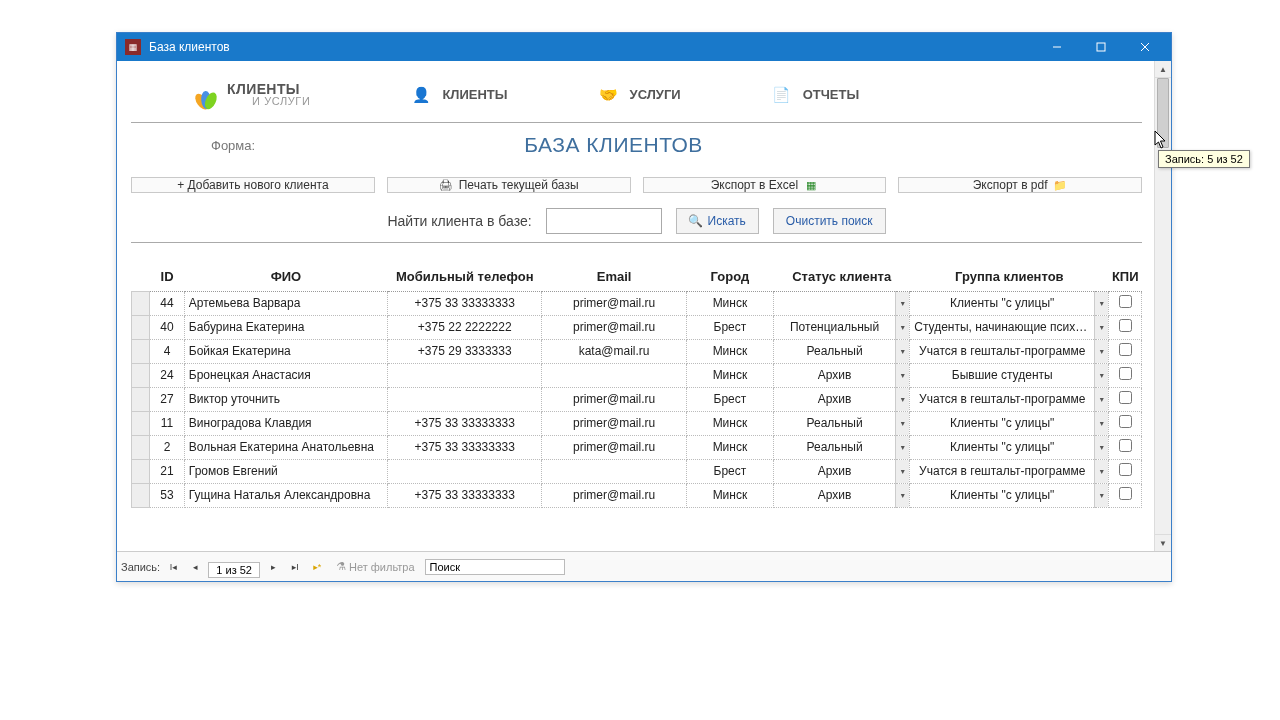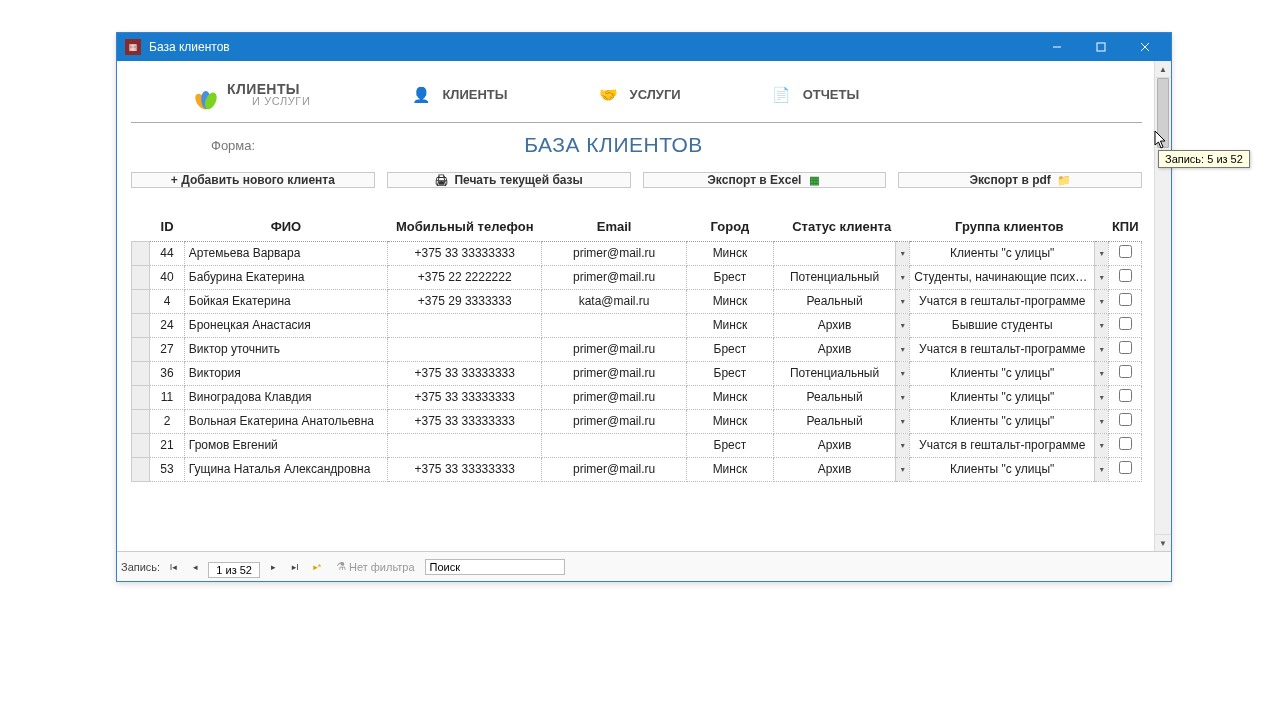--- a/index.html
+++ b/index.html
@@ -53,21 +53,21 @@
   .p3{background:#7ed321;transform:rotate(25deg);}
   .logo-text { line-height:1; }
   .logo-text .l1 { font-size:14px; font-weight:bold; color:#555; letter-spacing:0.4px;}
   .logo-text .l2 { font-size:11px; color:#999; letter-spacing:0.6px;margin-left:25px;}
   .nav { display:flex; gap:90px; }
   .nav-item { display:flex; align-items:center; gap:10px; font-weight:bold; color:#555; font-size:13px; }
   .nav-icon { width:22px;height:22px;display:flex;align-items:center;justify-content:center;font-size:15px;}
   .formrow { display:flex; align-items:center; height:44px; }
   .formrow .lbl { color:#777; font-size:13px; margin-left:80px;}
   .formrow .title { flex:1; text-align:center; color:#3f6f9e; font-size:21px; letter-spacing:0.5px; padding-right:170px;}
-  .actionrow { display:flex; gap:12px; height:26px; align-items:center;font-weight:bold; }
+  .actionrow { display:flex; gap:12px; height:26px; align-items:flex-end; }
   .actbtn { flex:1; border:1px solid #c9c9c9; background:#fafafa; font-size:12px; color:#333; display:flex; align-items:center; justify-content:center; gap:6px; }
   .iconbox{width:14px;height:14px;display:inline-flex;align-items:center;justify-content:center;font-size:11px;}
   .searchrow {
     display:flex; align-items:center; justify-content:center; gap:14px;
     height:44px; border-bottom:1px solid #aaa; margin-top:6px;
   }
   .searchrow .slabel{font-size:14px;color:#444;}
   .searchrow input[type=text]{width:116px;height:26px;border:1px solid #aaa;padding:0 4px;font-size:12px;}
   .sbtn { height:26px; border:1px solid #bbb; background:#f4f4f4; padding:0 12px; font-size:12px; color:#2a5da8; display:flex;align-items:center;gap:4px;}
   .table-wrap { margin-top:20px; position:relative; }
@@ -186,20 +186,31 @@
         <div class="actbtn">
           <span>Экспорт в Excel</span>
           <span class="iconbox" style="color:#2a8a2a">▦</span>
         </div>
         <div class="actbtn">
           <span>Экспорт в pdf</span>
           <span class="iconbox" style="color:#c88b1a">📁</span>
         </div>
       </div>
 
+      <div class="searchrow">
+        <span class="slabel">Найти клиента в базе:</span>
+        <input type="text" style="">
+        <div class="sbtn">
+          <span style="color:#2a5da8">🔍</span>
+          <span>Искать</span>
+        </div>
+        <div class="sbtn">
+          <span>Очистить поиск</span>
+        </div>
+      </div>
 
       <div class="table-wrap">
         <table>
           <colgroup>
             <col style="width:18px">
               <col style="width:34px">
               <col style="width:200px">
             <col style="width:152px">
               <col style="width:142px">
               <col style="width:86px">
@@ -283,33 +294,20 @@
                 <td>primer@mail.ru</td>
                 <td>Брест</td>
                 <td>Архив</td>
                 <td class="drop">▾</td>
                 <td>Учатся в гештальт-программе</td>
                 <td class="drop">▾</td>
                 <td><input type="checkbox" style=""></td>
               </tr>
               <tr>
                 <td class="rowsel"></td>
-                <td>36</td>
-                <td class="left">Виктория</td>
-                <td>+375 33 33333333</td>
-                <td>primer@mail.ru</td>
-                <td>Брест</td>
-                <td>Потенциальный</td>
-                <td class="drop">▾</td>
-                <td>Клиенты "с улицы"</td>
-                <td class="drop">▾</td>
-                <td><input type="checkbox" style=""></td>
-              </tr>
-              <tr>
-                <td class="rowsel"></td>
                 <td>11</td>
                 <td class="left">Виноградова Клавдия</td>
                 <td>+375 33 33333333</td>
                 <td>primer@mail.ru</td>
                 <td>Минск</td>
                 <td>Реальный</td>
                 <td class="drop">▾</td>
                 <td>Клиенты "с улицы"</td>
                 <td class="drop">▾</td>
                 <td><input type="checkbox" style=""></td>

